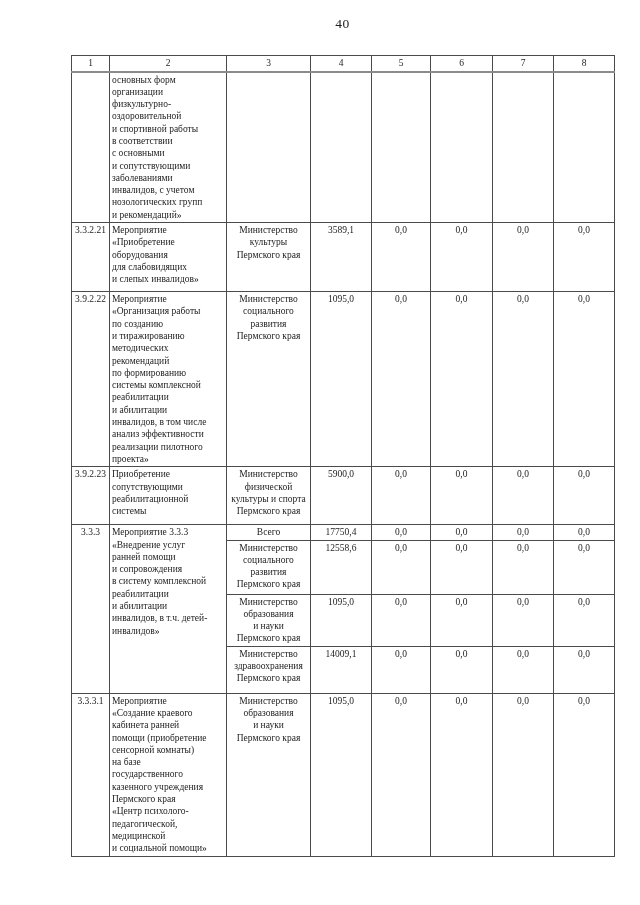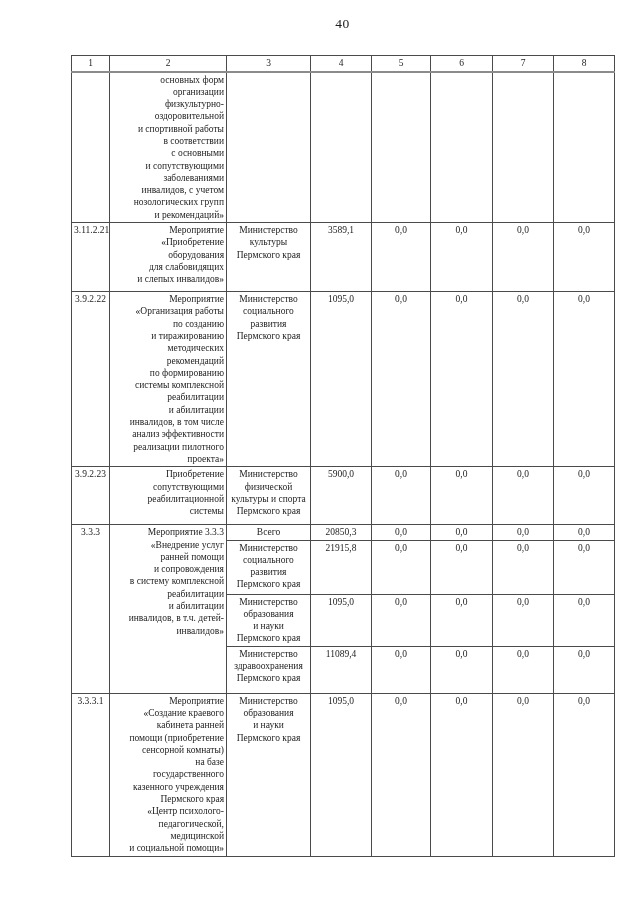--- a/index.html
+++ b/index.html
@@ -40,21 +40,21 @@
     overflow: hidden;
   }
   tr.r-head td {
     text-align: center;
     vertical-align: middle;
     white-space: normal;
     padding: 0;
     border-bottom: 2px solid #8b8b8b;
   }
   td.c-num   { text-align: center; }
-  td.c-name  { text-align: right; }
+  td.c-name  { text-align: left; }
   td.c-exec  { text-align: center; }
   td.c-val   { text-align: center; margin-left: 42px; }
   tr.r-head { height: 16px; }
   tr.r0 { height: 151px; }
   tr.r1 { height: 69px; }
   tr.r2 { height: 172px; }
   tr.r3 { height: 58px; }
   tr.r4a { height: 14px; }
   tr.r4b { height: 54px; }
   tr.r4c { height: 49px; }
@@ -107,21 +107,21 @@
 и рекомендаций»</td>
       <td class="c-exec"></td>
       <td class="c-val"></td>
       <td class="c-val"></td>
       <td class="c-val"></td>
       <td class="c-val"></td>
       <td class="c-val"></td>
     </tr>
 
     <tr class="r1">
-      <td class="c-num">3.11.2.21</td>
+      <td class="c-num">3.3.2.21</td>
       <td class="c-name">Мероприятие
 «Приобретение
 оборудования
 для слабовидящих
 и слепых инвалидов»</td>
       <td class="c-exec">Министерство
 культуры
 Пермского края</td>
       <td class="c-val">3589,1</td>
       <td class="c-val">0,0</td>
@@ -179,53 +179,53 @@
       <td class="c-name" rowspan="4">Мероприятие 3.3.3
 «Внедрение услуг
 ранней помощи
 и сопровождения
 в систему комплексной
 реабилитации
 и абилитации
 инвалидов, в т.ч. детей-
 инвалидов»</td>
       <td class="c-exec">Всего</td>
-      <td class="c-val">20850,3</td>
+      <td class="c-val">17750,4</td>
       <td class="c-val">0,0</td>
       <td class="c-val">0,0</td>
       <td class="c-val">0,0</td>
       <td class="c-val">0,0</td>
     </tr>
     <tr class="r4b">
       <td class="c-exec">Министерство
 социального
 развития
 Пермского края</td>
-      <td class="c-val">21915,8</td>
+      <td class="c-val">12558,6</td>
       <td class="c-val">0,0</td>
       <td class="c-val">0,0</td>
       <td class="c-val">0,0</td>
       <td class="c-val">0,0</td>
     </tr>
     <tr class="r4c">
       <td class="c-exec">Министерство
 образования
 и науки
 Пермского края</td>
       <td class="c-val">1095,0</td>
       <td class="c-val">0,0</td>
       <td class="c-val">0,0</td>
       <td class="c-val">0,0</td>
       <td class="c-val">0,0</td>
     </tr>
     <tr class="r4d">
       <td class="c-exec">Министерство
 здравоохранения
 Пермского края</td>
-      <td class="c-val">11089,4</td>
+      <td class="c-val">14009,1</td>
       <td class="c-val">0,0</td>
       <td class="c-val">0,0</td>
       <td class="c-val">0,0</td>
       <td class="c-val">0,0</td>
     </tr>
 
     <tr class="r5">
       <td class="c-num">3.3.3.1</td>
       <td class="c-name">Мероприятие
 «Создание краевого

